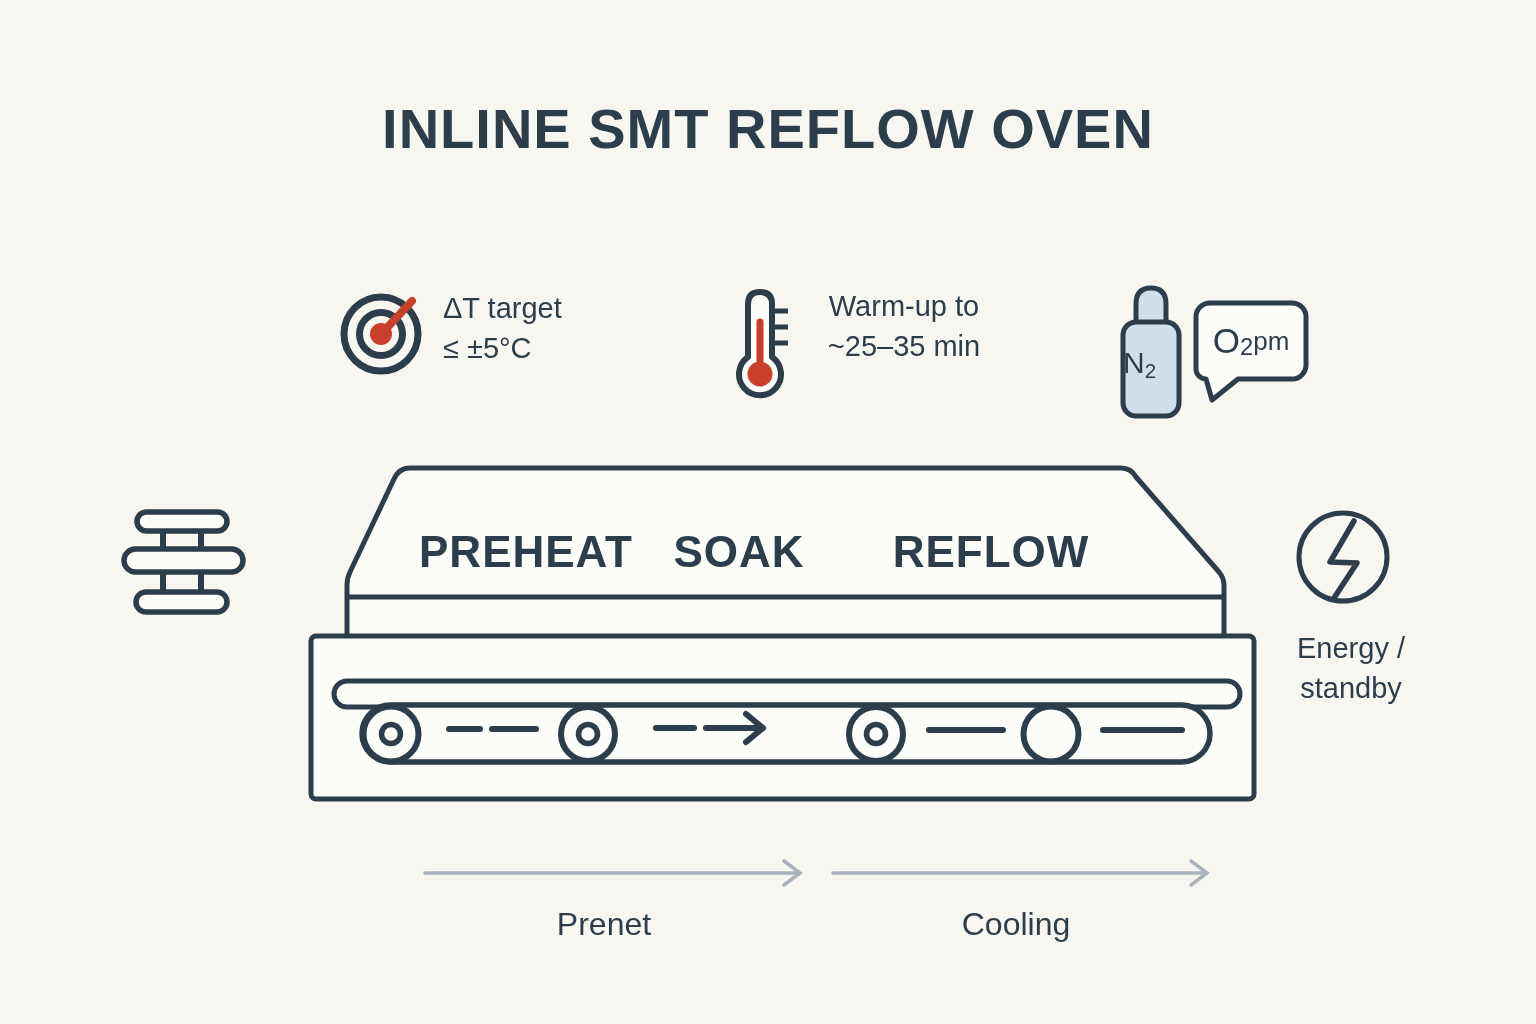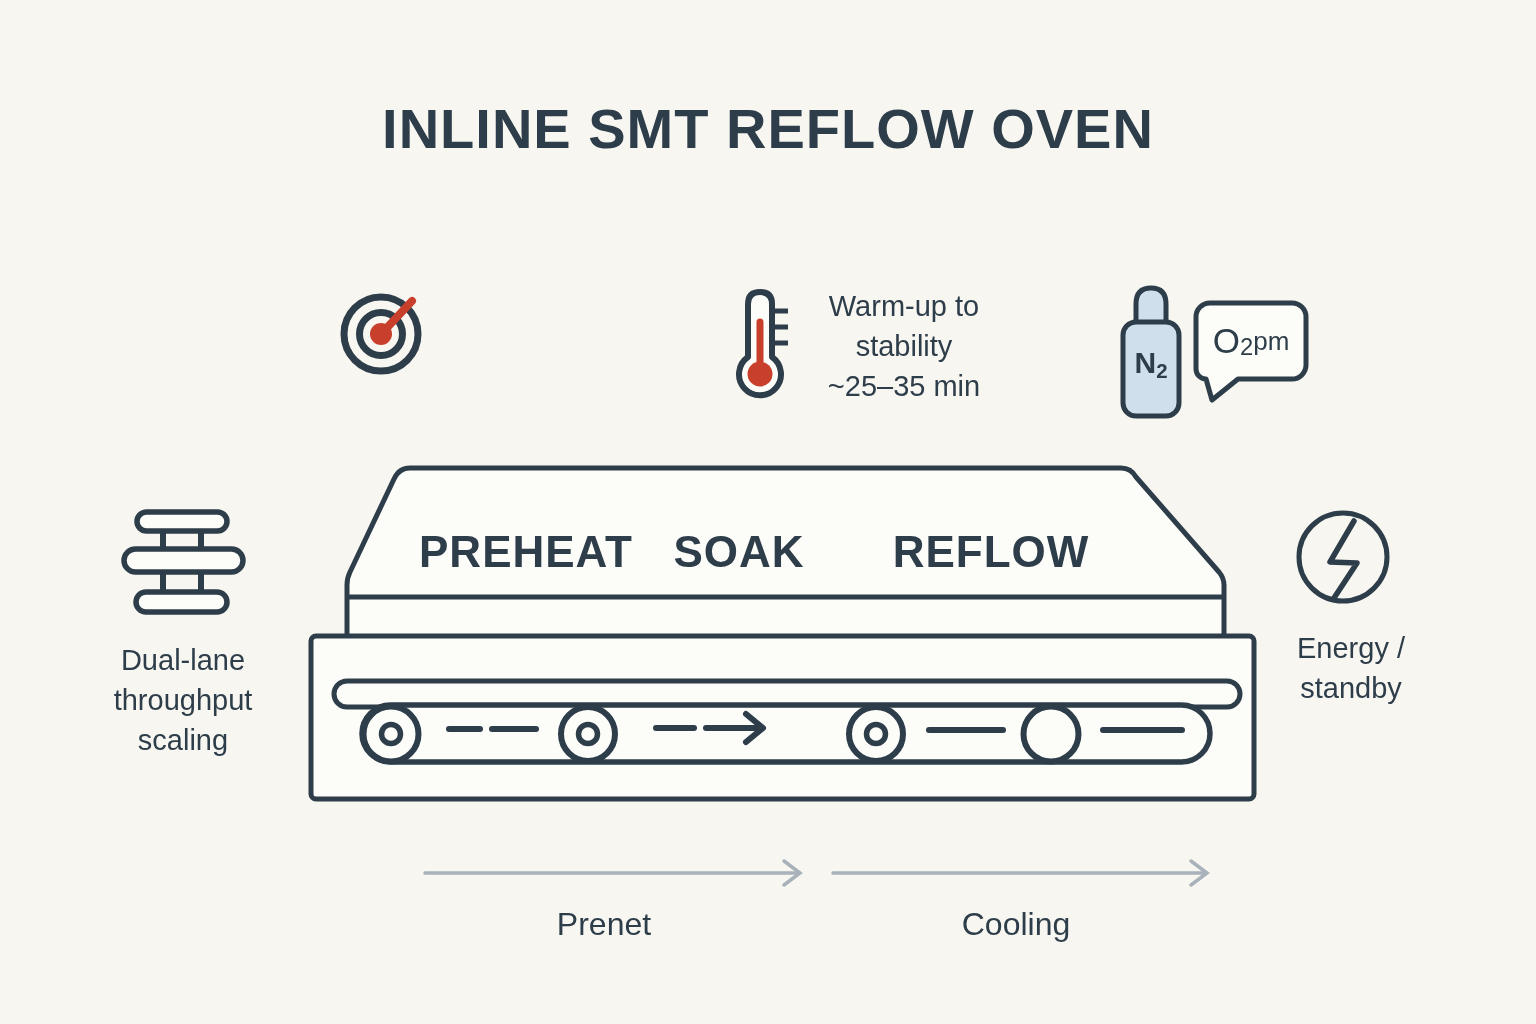--- a/index.html
+++ b/index.html
@@ -22,21 +22,21 @@
   .centered{text-align:center;}
   .zone-label{
     font-size:44px;font-weight:700;letter-spacing:1px;
     transform:translateX(-50%);
     white-space:nowrap;
   }
   .callout{font-size:29px;line-height:40px;text-align:center;transform:translateX(-50%);white-space:nowrap;}
   .stage-label{font-size:32px;font-weight:400;transform:translateX(-50%);white-space:nowrap;}
   .bottle-label{
     left:1123px;top:346px;width:56px;
-    text-align:center;font-size:30px;font-weight:700;
+    text-align:left;font-size:30px;font-weight:400;
   }
   .sub{font-size:0.68em;vertical-align:baseline;position:relative;top:0.25em;}
   .bubble-label{
     left:1196px;top:303px;width:110px;height:76px;
     display:flex;align-items:center;justify-content:center;
     font-size:35px;
   }
   .bubble-suffix{font-size:26px;}
   svg{position:absolute;top:0;left:0;}
 </style>
@@ -127,46 +127,44 @@
       </g>
       <g>
         <line x1="833" y1="873" x2="1204" y2="873"></line>
         <path d="M1191,861 L1207,873 L1191,885"></path>
       </g>
     </g>
   </svg>
 
   <div class="label title">INLINE SMT REFLOW OVEN</div>
 
+  <div class="label feature-text" style="left:443px;top:288px;">
+    <div>ΔT target</div>
+    <div>≤ ±5°C</div>
+  </div>
 
   <div class="label feature-text centered" style="left:790px;top:286px;width:228px;">
     <div>Warm-up to</div>
-    <div>stability</div>
     <div>~25–35 min</div>
   </div>
 
   <div class="label bottle-label">
     <span>N</span><span class="sub">2</span>
   </div>
 
   <div class="label bubble-label">
     <span>O</span>
       <span class="sub">2</span>
       <span class="bubble-suffix">pm</span>
   </div>
 
   <div class="label zone-label" style="left:526px;top:527px;">PREHEAT</div>
   <div class="label zone-label" style="left:739px;top:527px;">SOAK</div>
   <div class="label zone-label" style="left:991px;top:527px;">REFLOW</div>
 
-  <div class="label callout" style="left:183px;top:640px;">
-    <div>Dual-lane</div>
-    <div>throughput</div>
-    <div>scaling</div>
-  </div>
 
   <div class="label callout" style="left:1351px;top:628px;">
     <div>Energy /</div>
     <div>standby</div>
   </div>
 
   <div class="label stage-label" style="left:604px;top:906px;">Prenet</div>
   <div class="label stage-label" style="left:1016px;top:906px;">Cooling</div>
 
 </div>

